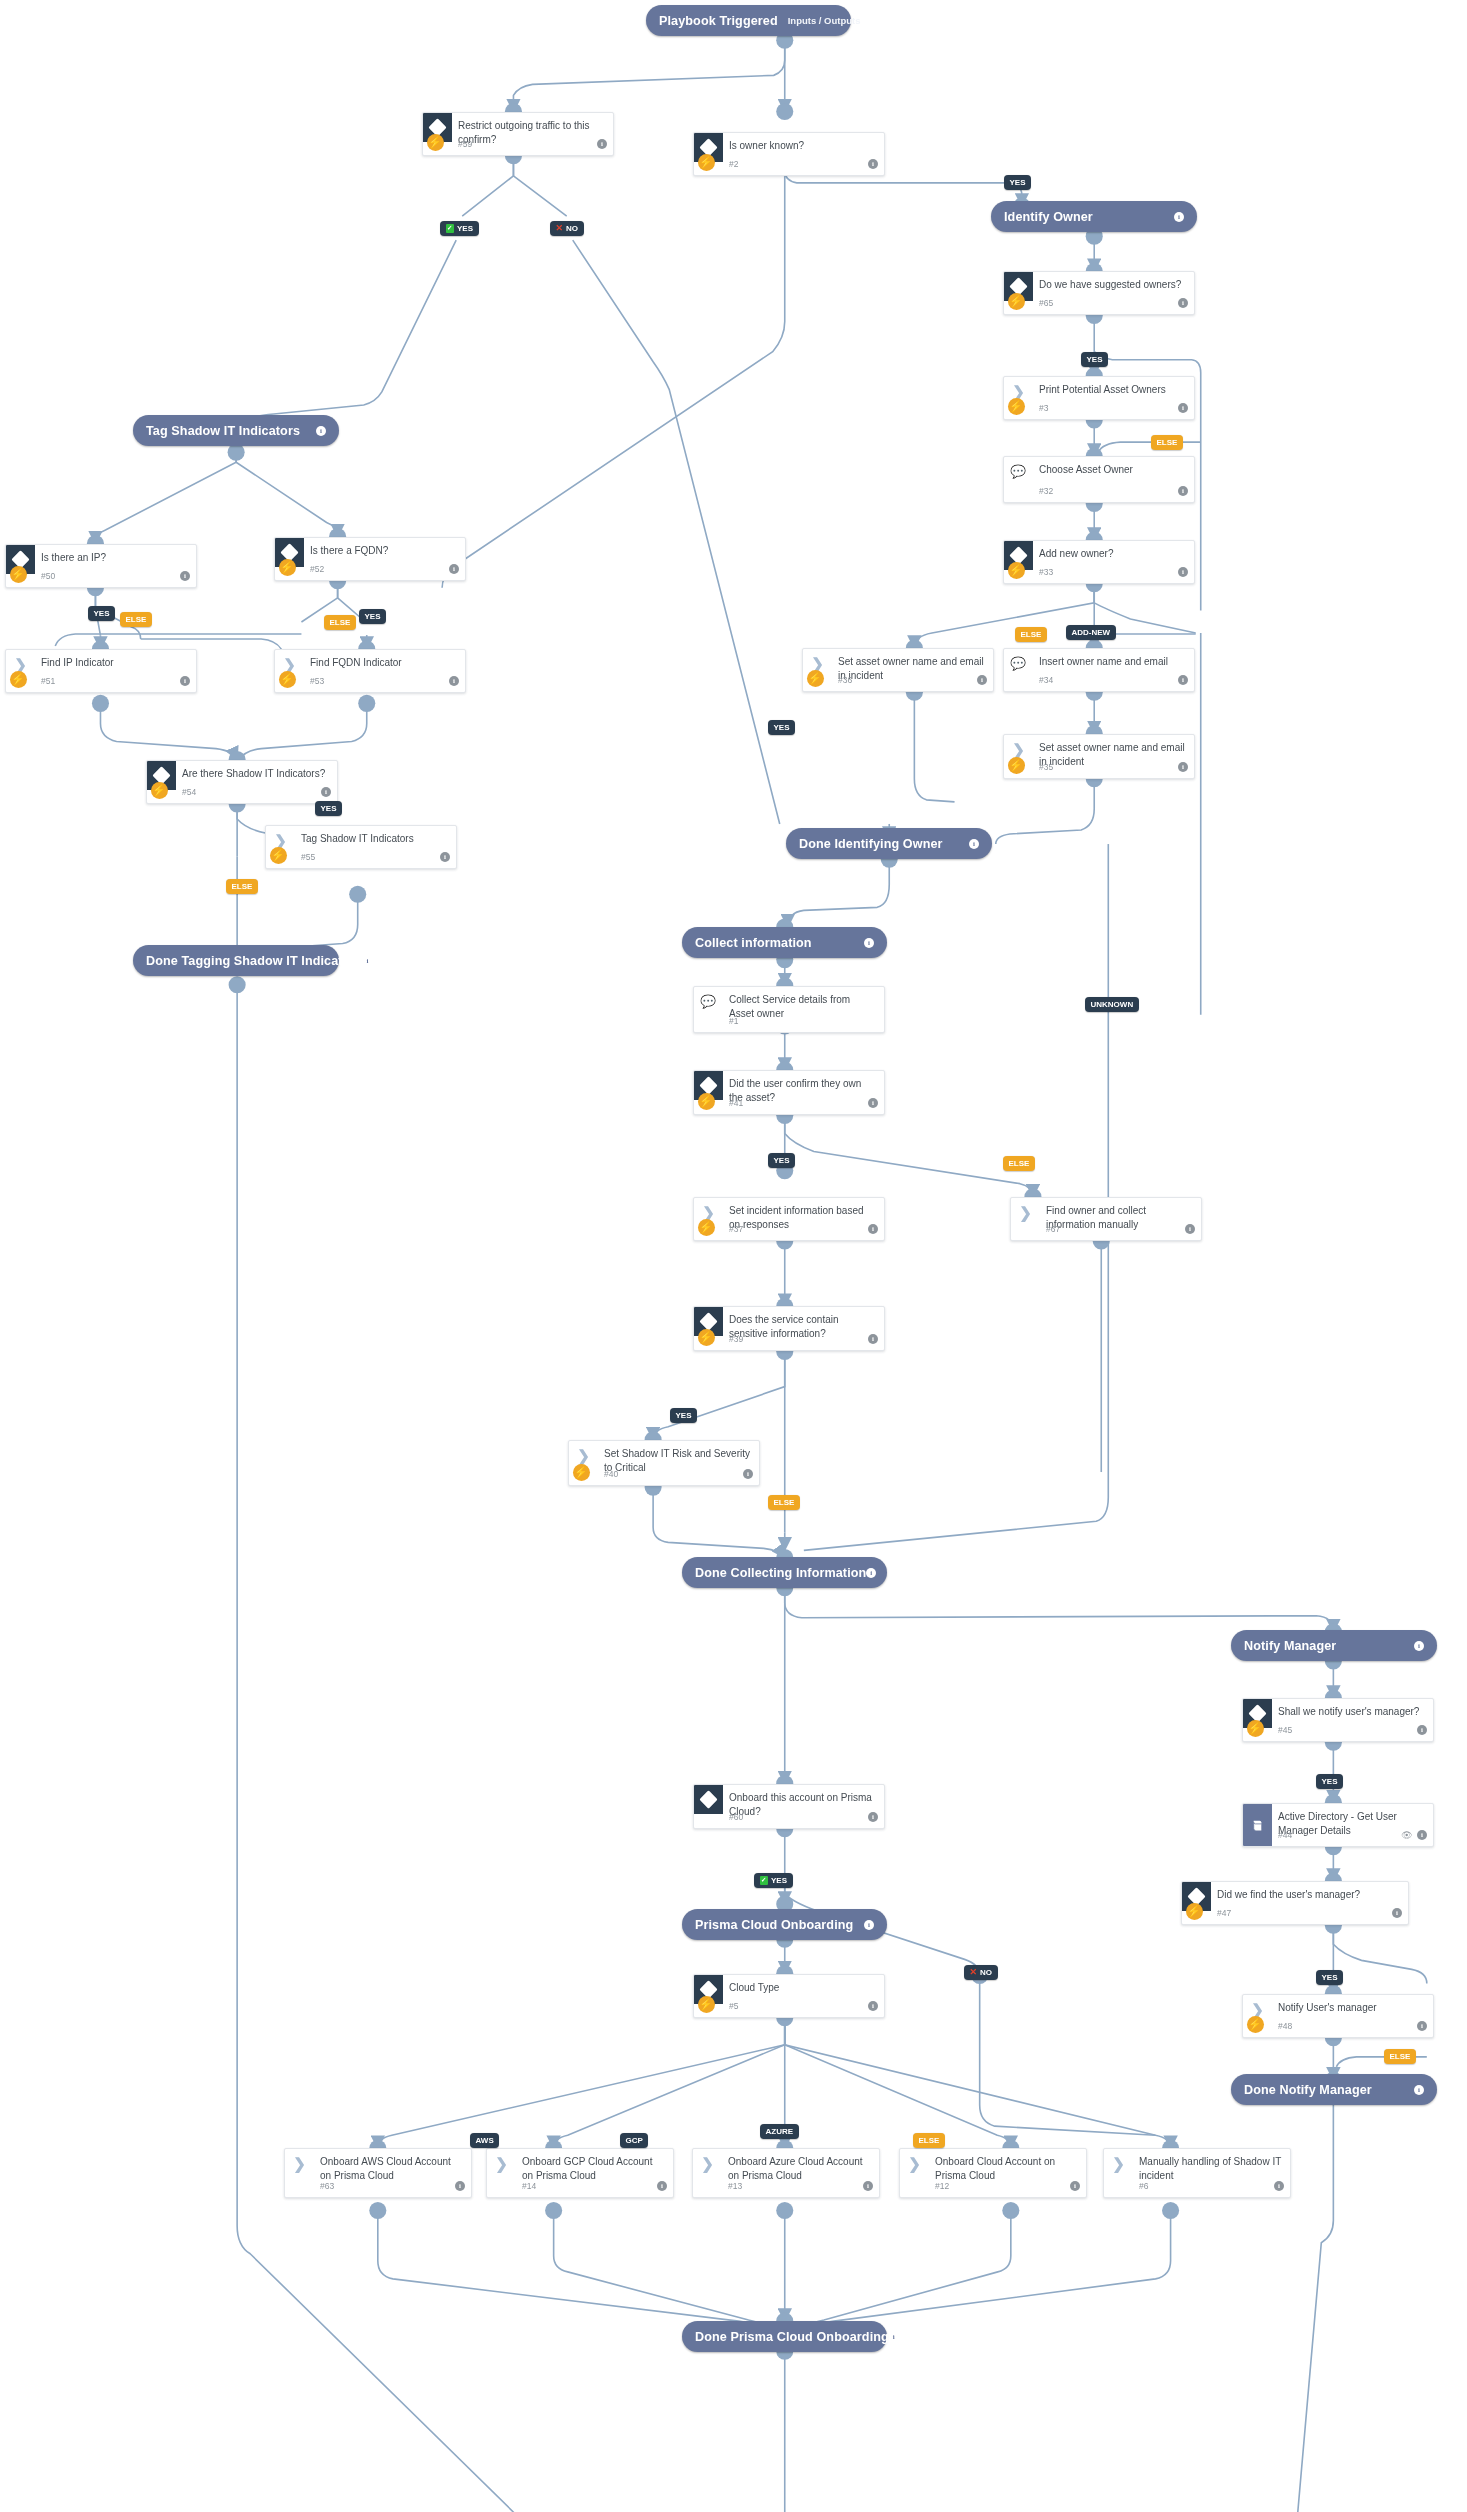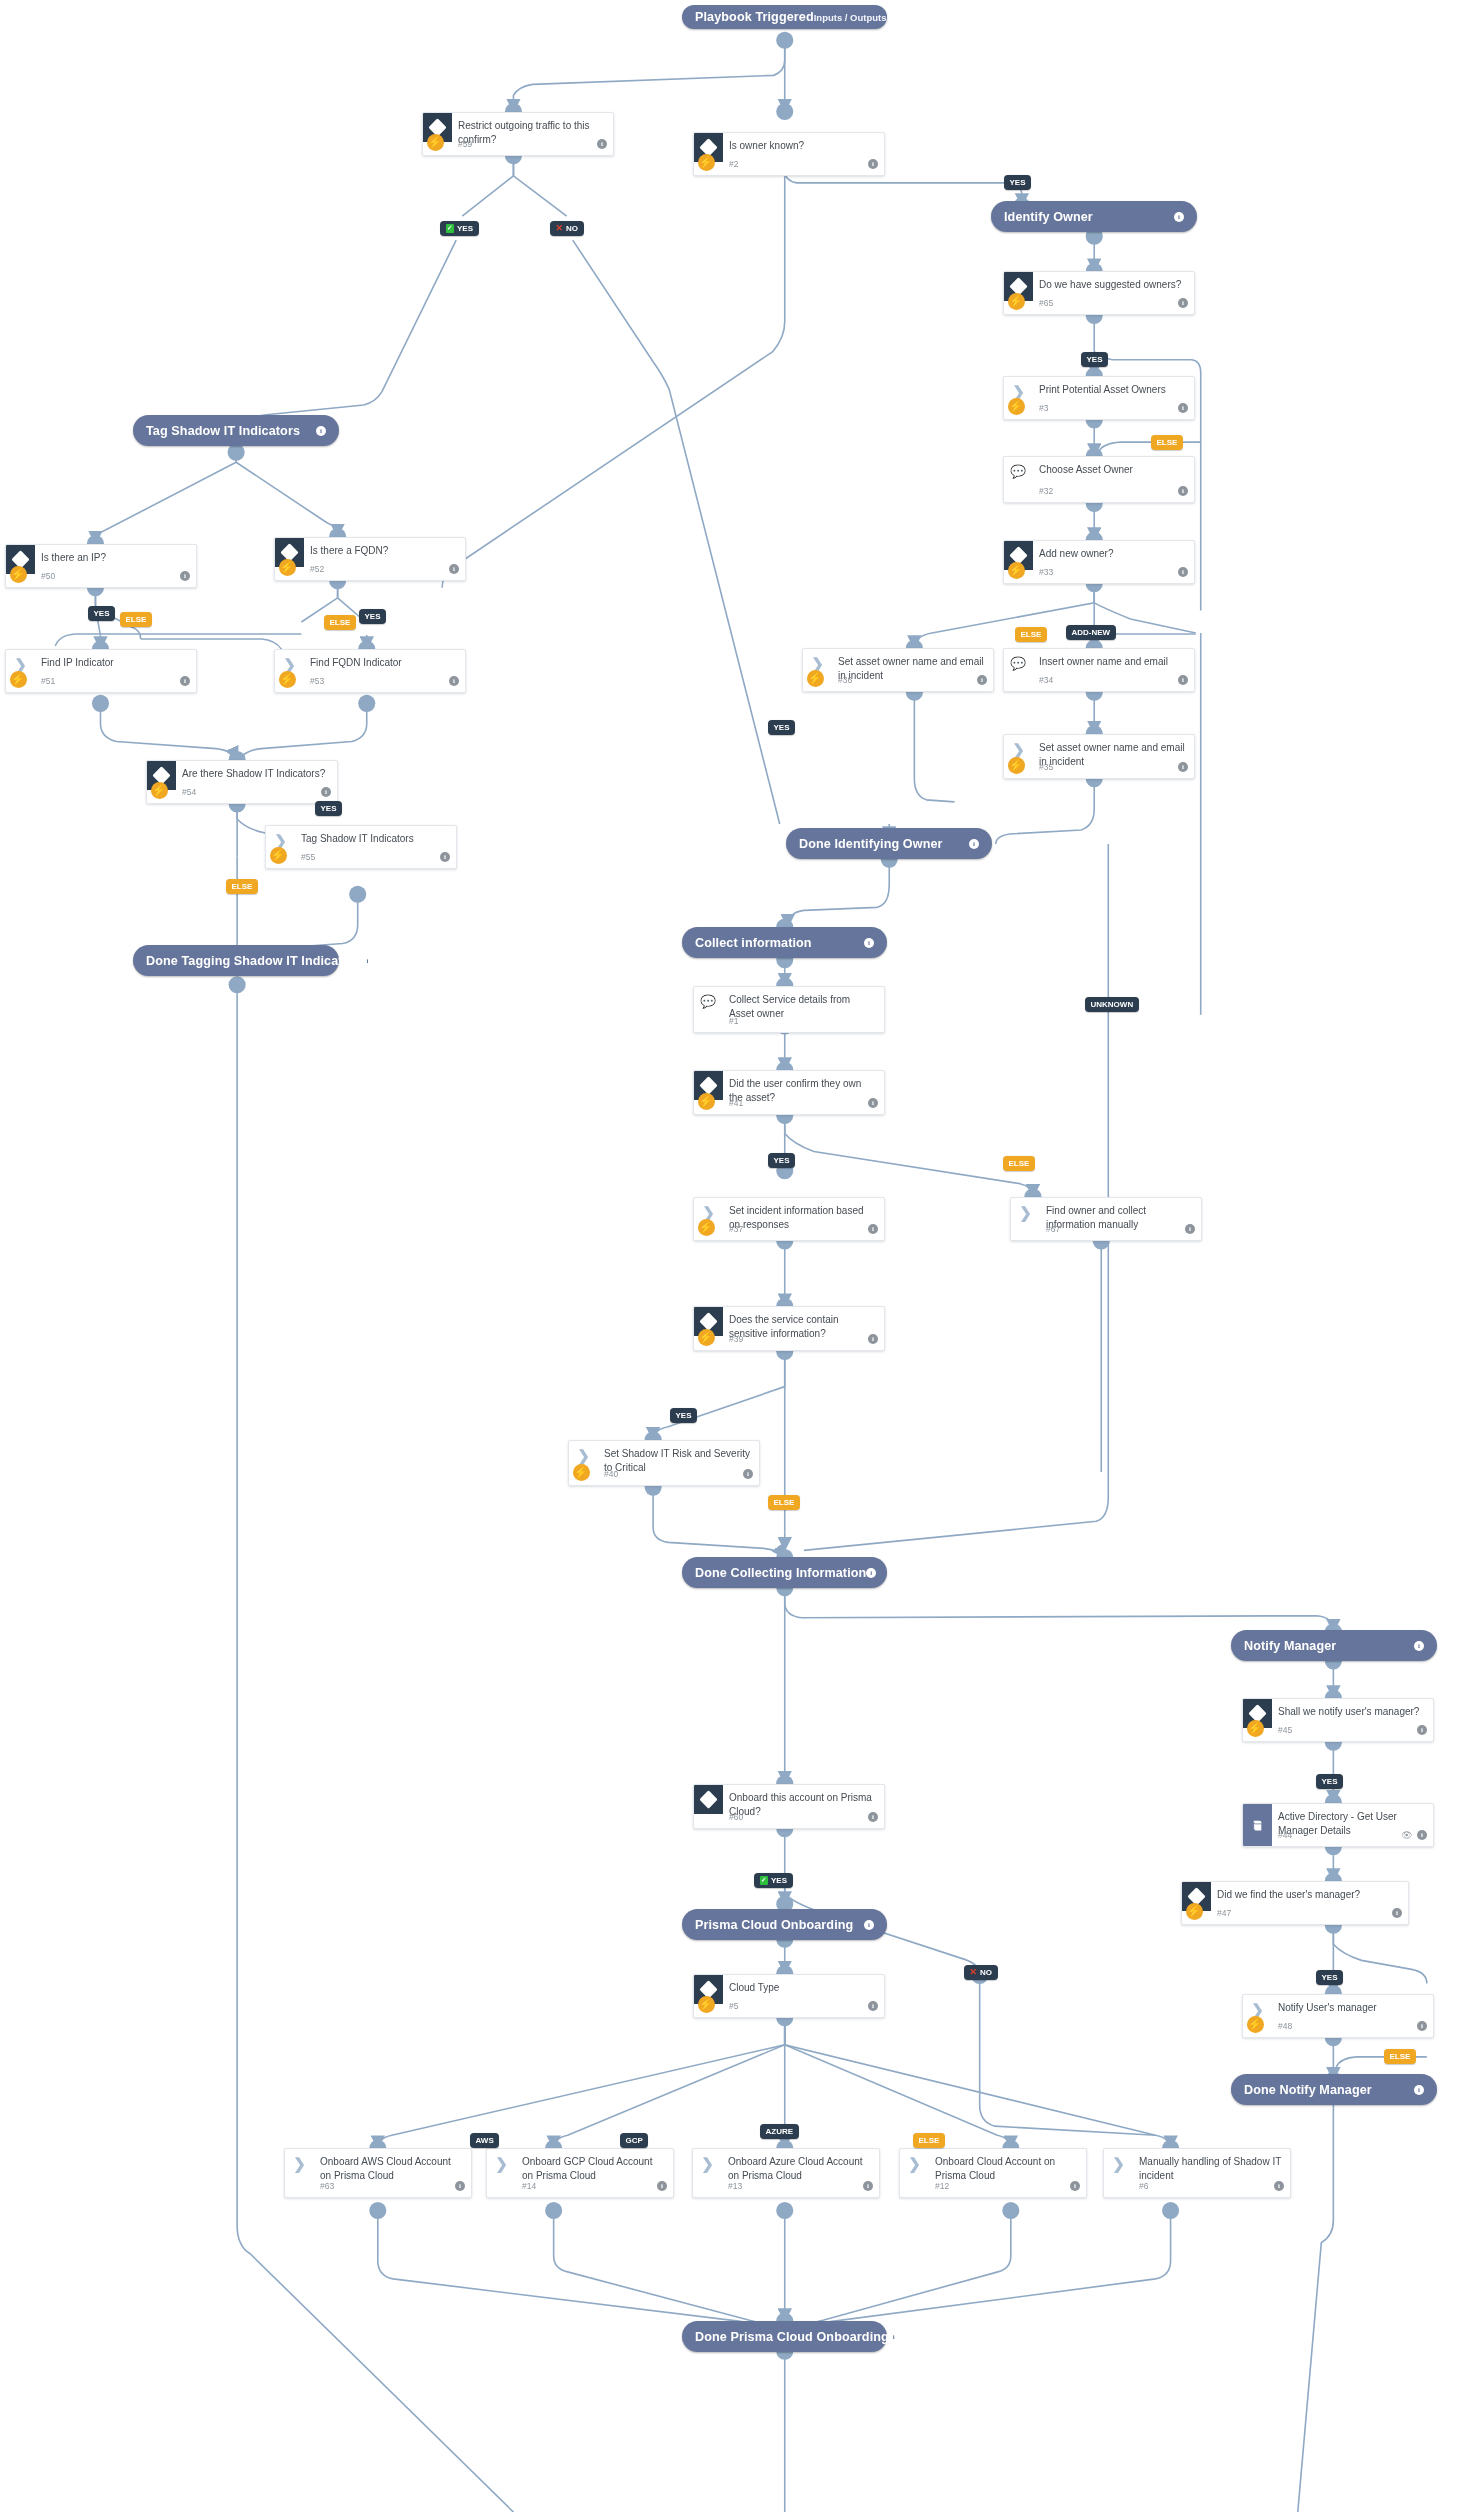--- a/index.html
+++ b/index.html
@@ -336,21 +336,21 @@
       <circle cx="472" cy="1512" r="17"></circle>
         <circle cx="472" cy="1600" r="17"></circle>
       <circle cx="712" cy="1692" r="17"></circle>
         <circle cx="712" cy="1780" r="17"></circle>
       <circle cx="472" cy="1920" r="17"></circle>
         <circle cx="472" cy="1960" r="17"></circle>
       <circle cx="1950" cy="3932" r="17"></circle>
     </g>
   </svg>
 
-  <div class="section" style="left:682px;top:5px;width:205px;height:24px;">
+  <div class="section" style="left:646px;top:5px;width:205px;height:31px;gap:10px;">
     <span class="sec-title">Playbook Triggered</span>
     <span class="sec-sub">Inputs / Outputs</span>
   </div>
 
   <div class="section" style="left:133px;top:415px;width:206px;height:31px;">
     <span class="sec-title">Tag Shadow IT Indicators</span>
     <span class="info-w">
         <span class="ico-info white">i</span>
       </span>
   </div>

